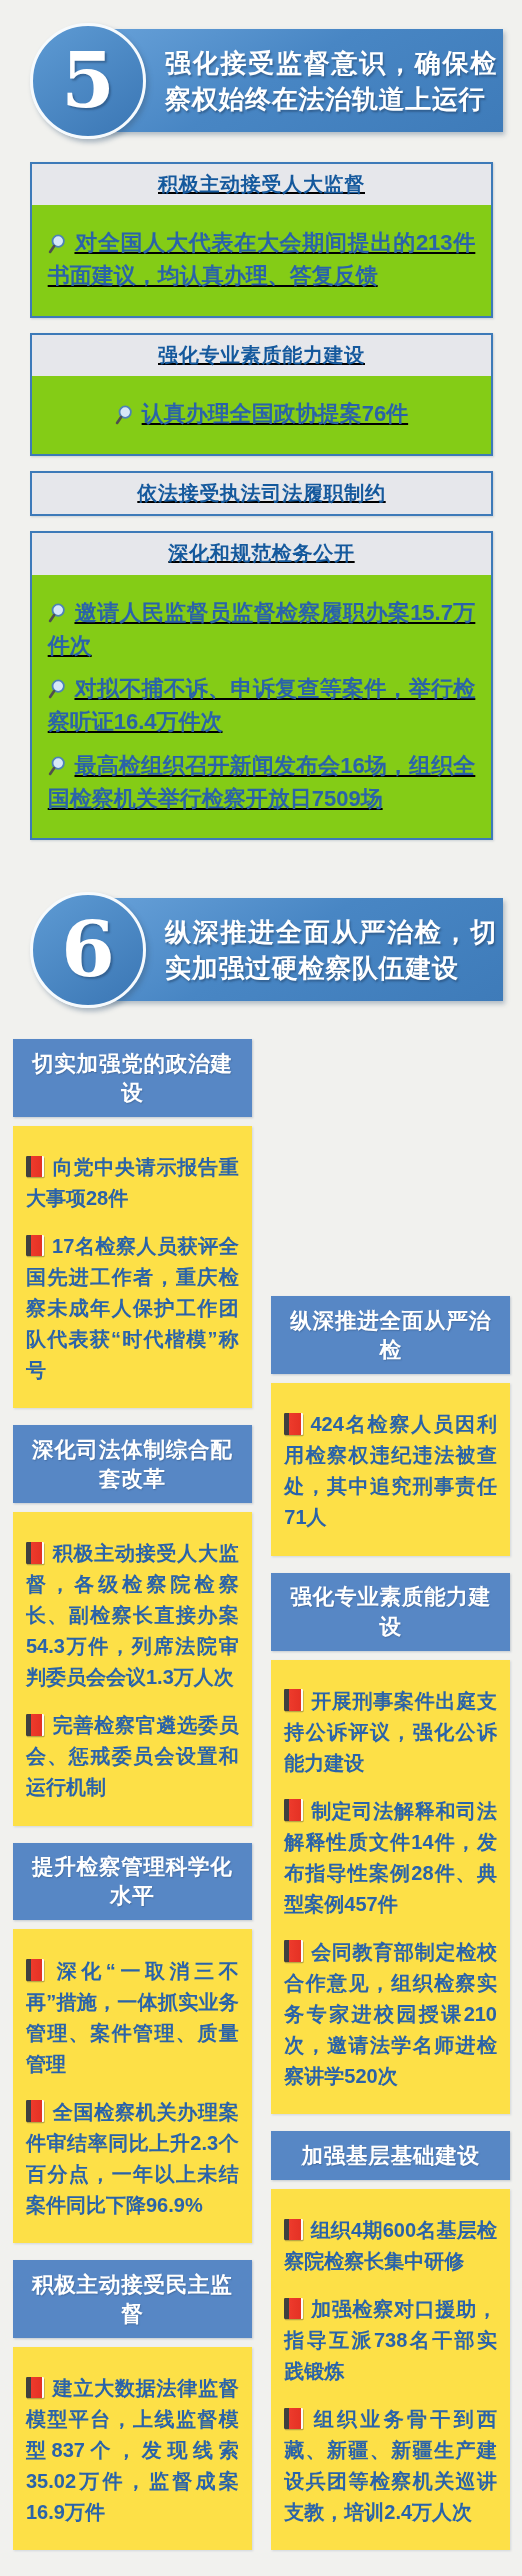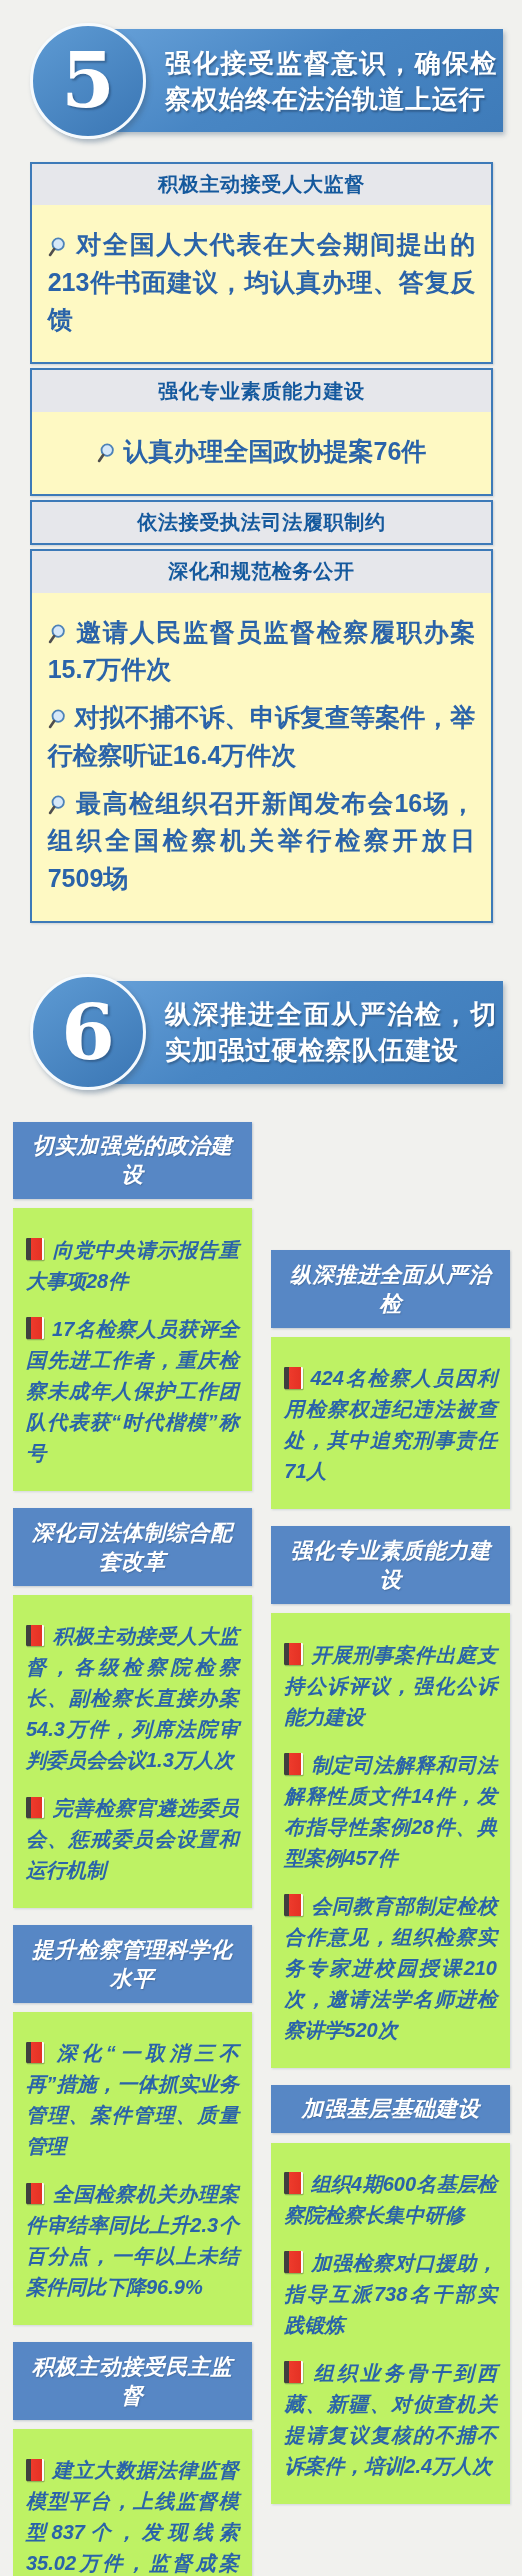--- a/index.html
+++ b/index.html
@@ -35,46 +35,46 @@
     position:absolute; left:165px; right:26px; top:50%; transform:translateY(-50%);
     color:#fff; font-family:"DejaVu Serif", serif; font-weight:bold;
     font-size:26px; line-height:1.4; letter-spacing:0.7px;
     text-shadow:1.3px 2px 2px rgba(30,60,95,.5);
     text-align:justify;
   }
 
   
   .s5-wrap { margin-top:30px; }
   .s5-box {
-    border:2px solid #3d7ab8; background:#fef9c3;
-    margin:4px 30px; box-shadow:0.7px 1.3px 2px rgba(90,110,140,.25);
+    border:2px solid #3d7ab8; background:#84cc16;
+    margin:15px 30px; box-shadow:0.7px 1.3px 2px rgba(90,110,140,.25);text-decoration:underline;
   }
   .s5-header {
     background:#e6e7eb; color:#15599d; font-weight:bold; font-size:20px;
     text-align:center; padding:7.2px 3.9px; letter-spacing:0.7px;
   }
   .s5-body { padding:10.5px 15.7px 13px; }
   .s5-item {
-    color:#2a63a9; font-weight:bold; font-size:25px; line-height:1.5;
+    color:#2a63a9; font-weight:bold; font-size:22px; line-height:1.5;
     margin:10.5px 0; text-align:justify;
   }
   .s5-item.center { text-align:center; }
   .mag { width:21.6px; height:21.6px; vertical-align:-3.9px; margin-right:5.2px; }
 
   
-  .columns { display:flex; gap:19.6px; margin:38px 13px 0; align-items:center;font-style:italic; }
+  .columns { display:flex; gap:19.6px; margin:38px 13px 0; align-items:flex-end; }
   .col { flex:1; min-width:0; }
   .col-header {
     background:#5787c5; color:#fff; font-weight:bold; font-size:21.6px;
     line-height:1.35; text-align:center; padding:9.8px 9.1px; letter-spacing:0.7px;
     text-shadow:0.7px 1.3px 1.3px rgba(40,70,110,.4);
     box-shadow:0.7px 1.3px 2px rgba(90,110,140,.3);
   }
   .col-box {
-    background:#bef264; padding:9.1px 13px 15.7px; margin:9.1px 0 17px;
+    background:#fde047; padding:9.1px 13px 15.7px; margin:9.1px 0 17px;
     box-shadow:0.7px 1.3px 2px rgba(90,110,140,.2);
   }
   .col-item {
     color:#2a63a9; font-weight:bold; font-size:20px; line-height:1.55;
     margin:17px 0 6.5px; text-align:justify;
   }
   .book {
     display:inline-block; width:16.3px; height:21.6px; vertical-align:-3.3px;
     margin-right:7.8px; border-radius:1.3px;
     background:linear-gradient(90deg,#3f3f3f 0px,#3f3f3f 4.6px,#ee3b2c 4.6px,#e43124 100%);
@@ -185,19 +185,19 @@
       <div class="col-box">
         <div class="col-item"><span class="book"></span><span>开展刑事案件出庭支持公诉评议，强化公诉能力建设</span></div>
         <div class="col-item"><span class="book"></span><span>制定司法解释和司法解释性质文件14件，发布指导性案例28件、典型案例457件</span></div>
         <div class="col-item"><span class="book"></span><span>会同教育部制定检校合作意见，组织检察实务专家进校园授课210次，邀请法学名师进检察讲学520次</span></div>
       </div>
 
       <div class="col-header">加强基层基础建设</div>
       <div class="col-box">
         <div class="col-item"><span class="book"></span><span>组织4期600名基层检察院检察长集中研修</span></div>
         <div class="col-item"><span class="book"></span><span>加强检察对口援助，指导互派738名干部实践锻炼</span></div>
-        <div class="col-item"><span class="book"></span><span>组织业务骨干到西藏、新疆、对侦查机关提请复议复核的不捕不诉案件，培训2.4万人次</span></div>
+        <div class="col-item"><span class="book"></span><span>组织业务骨干到西藏、新疆、新疆生产建设兵团等检察机关巡讲支教，培训2.4万人次</span></div>
       </div>
     </div>
   </div>
 
 </div>
 
 
 </body></html>

